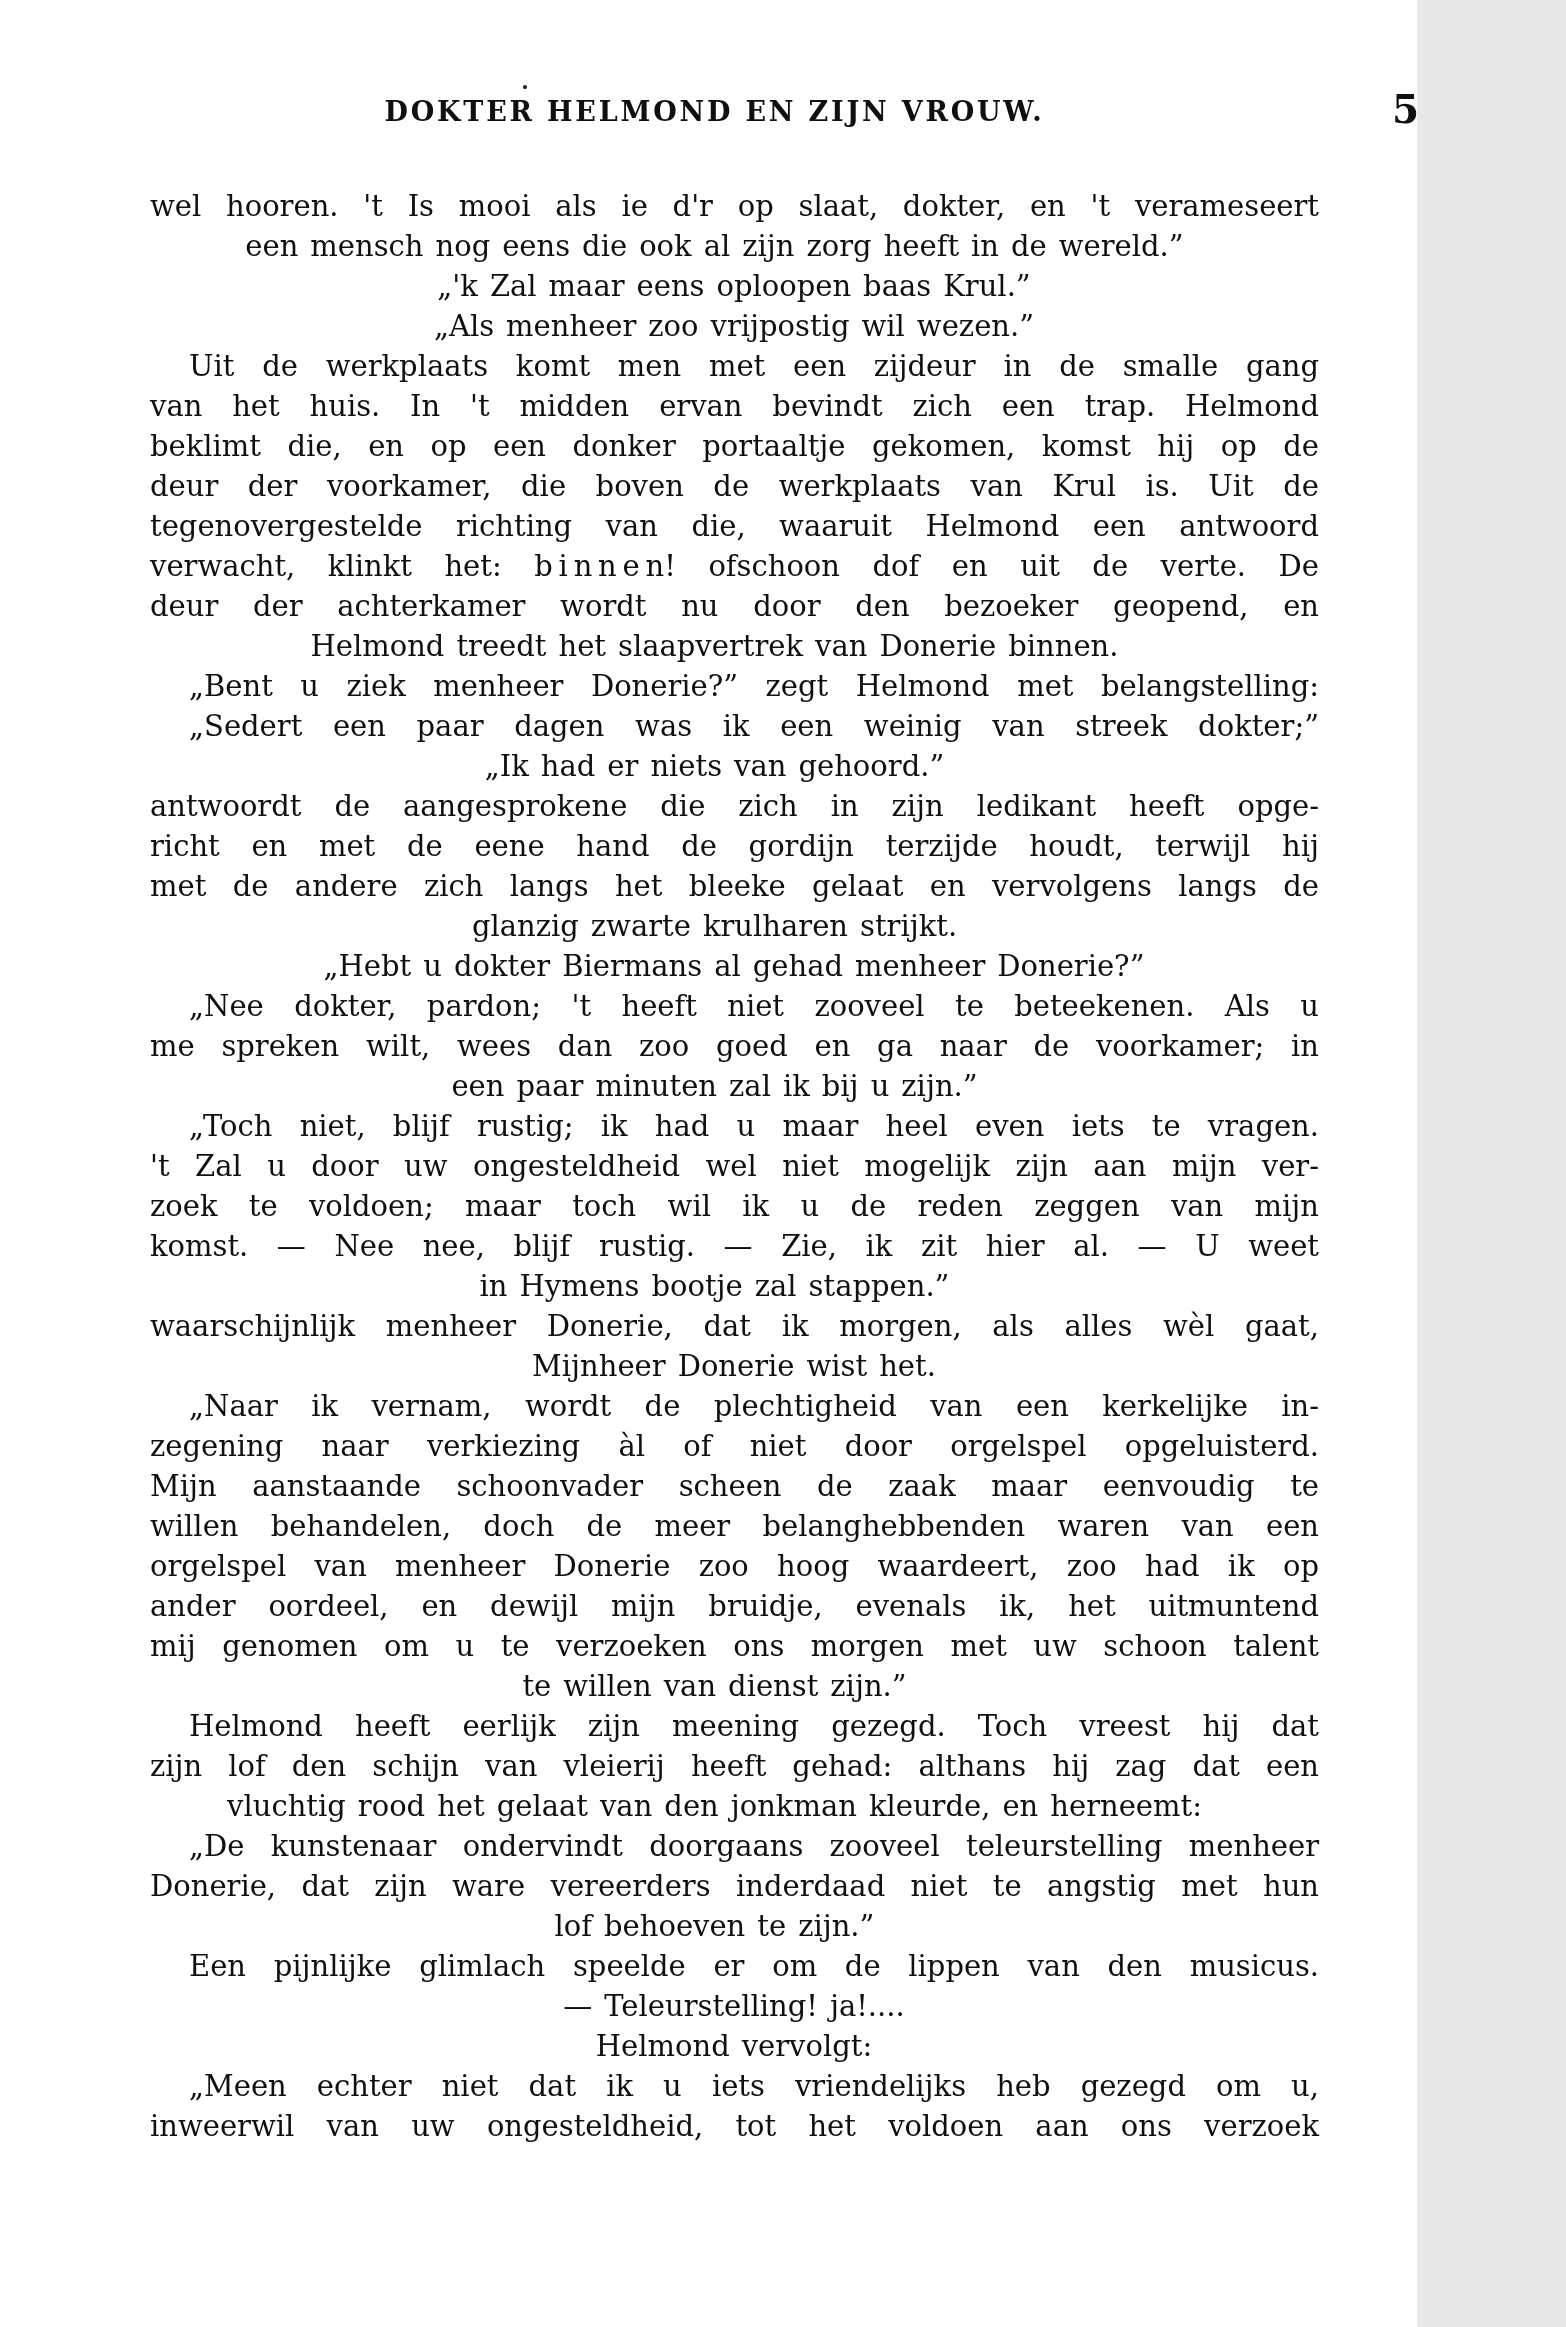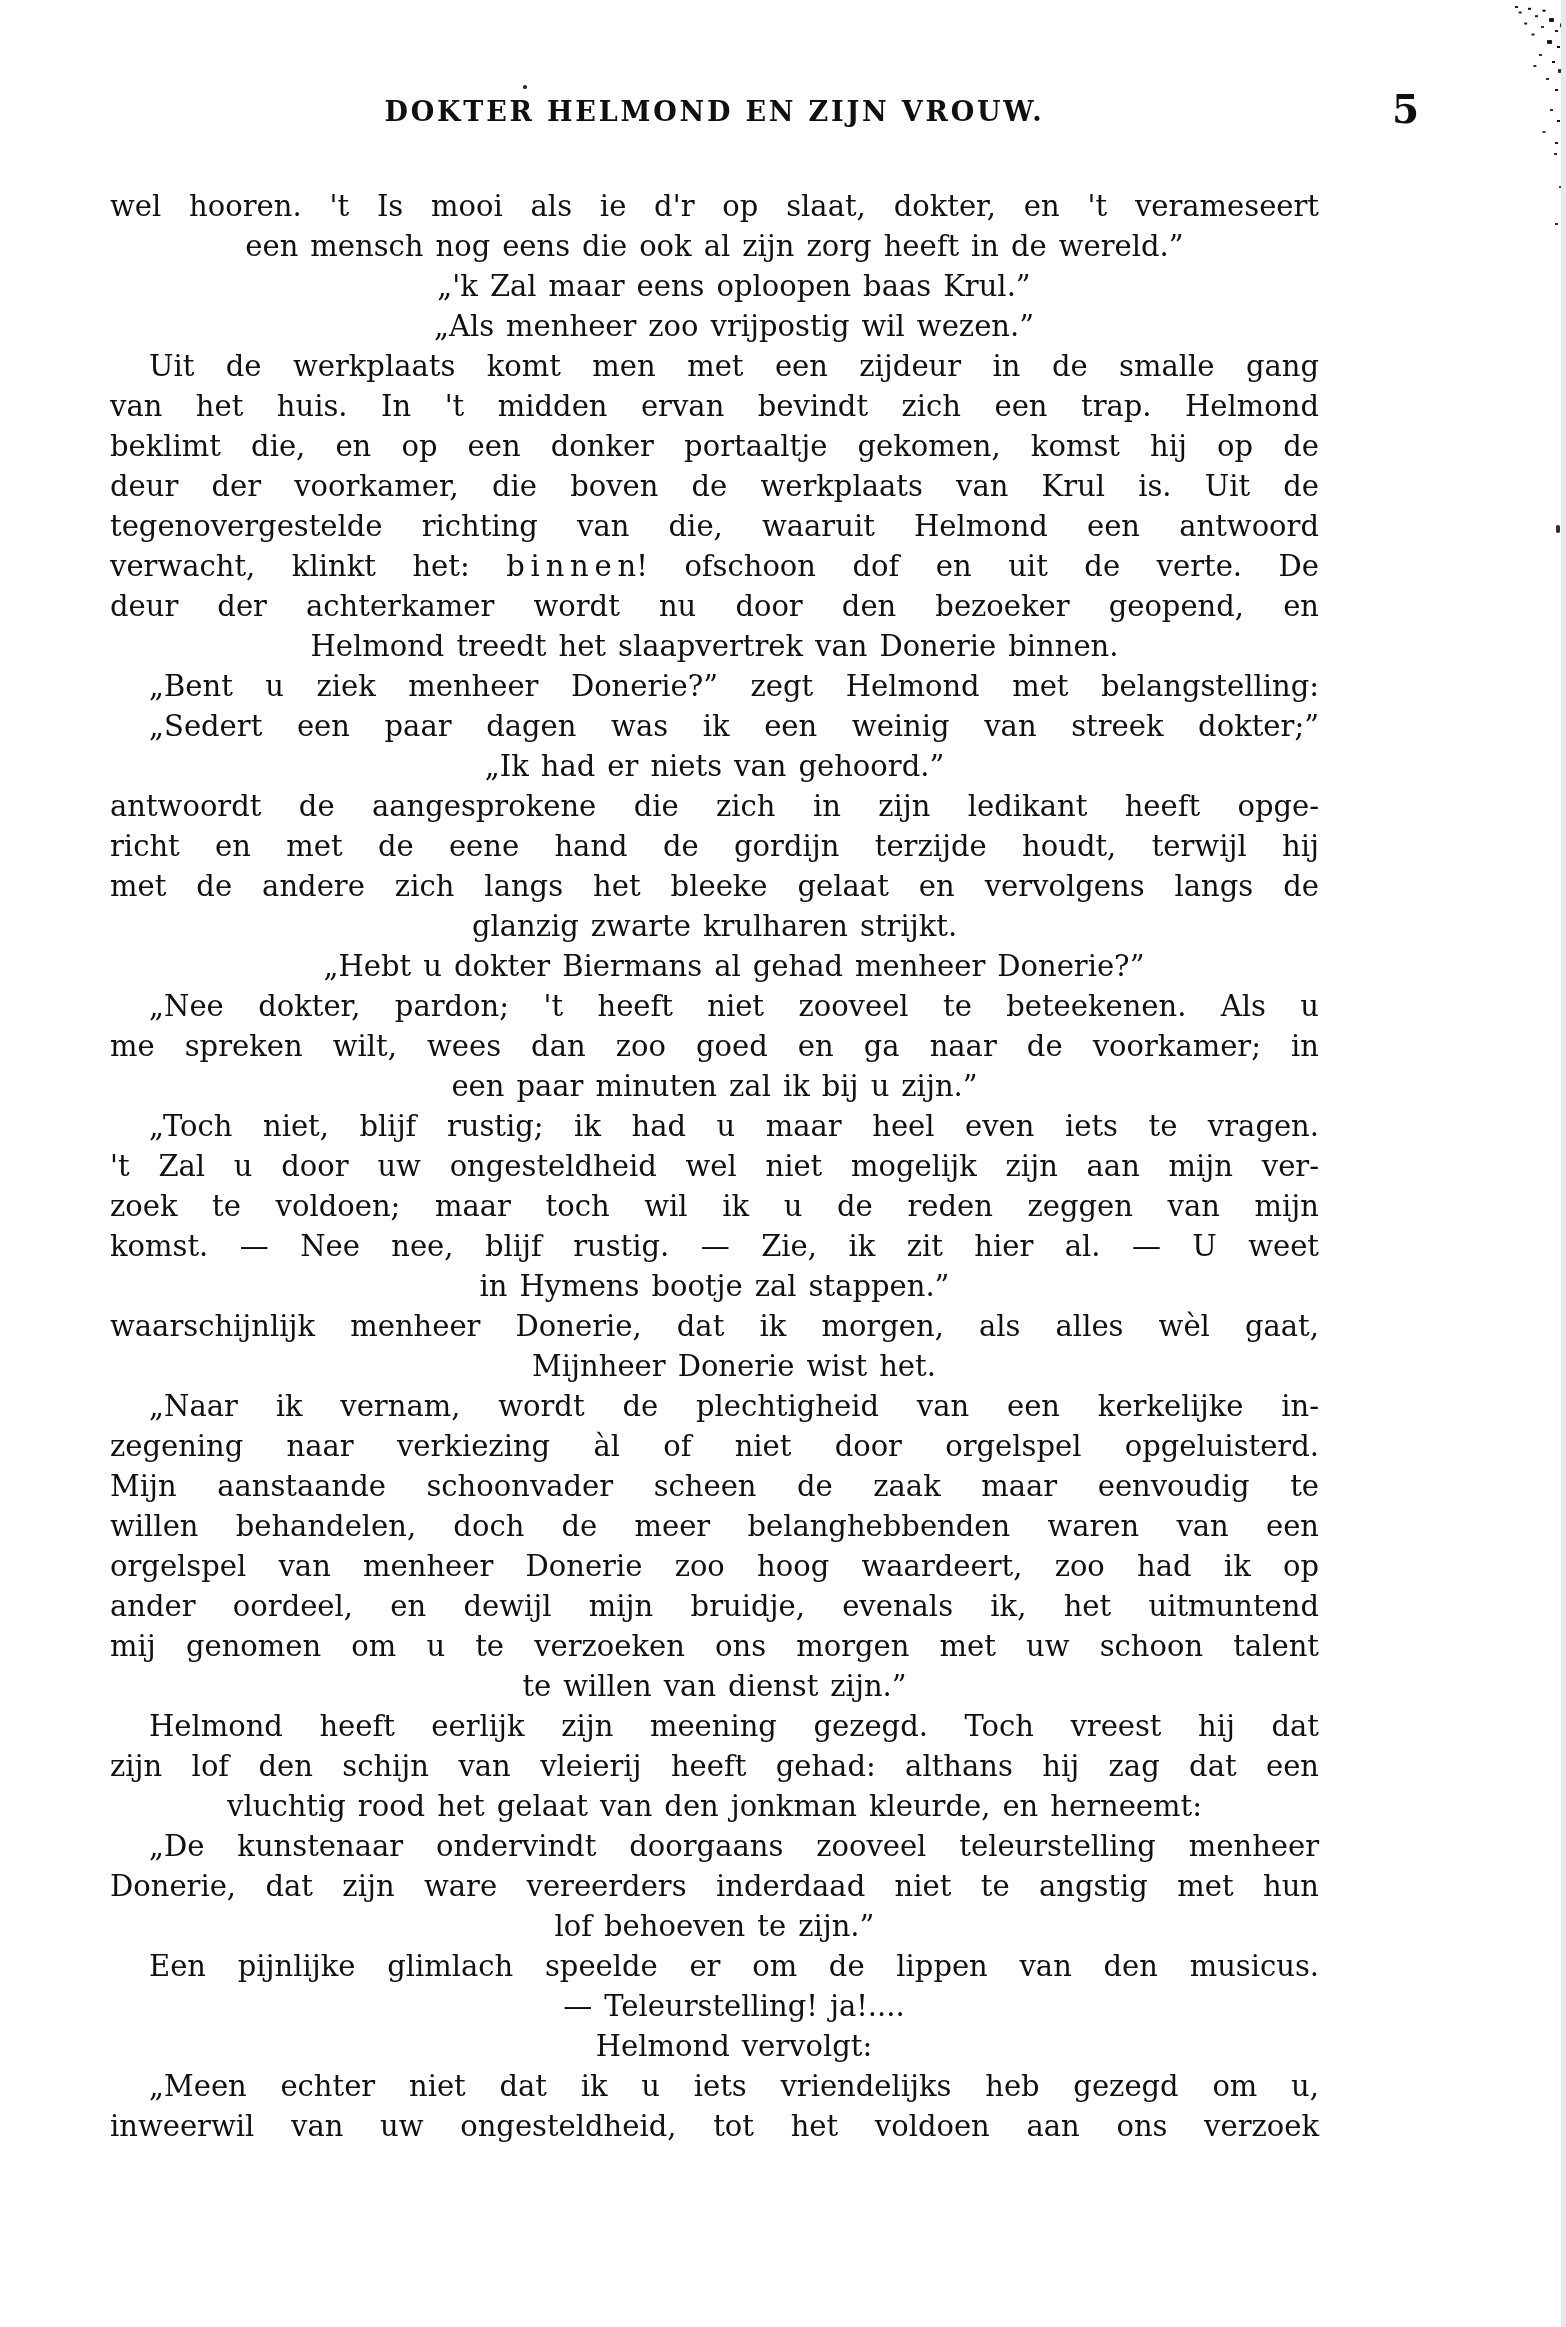--- a/index.html
+++ b/index.html
@@ -1,18 +1,18 @@
 <!DOCTYPE html>
 <html style="font-size:14.7px"><head>
 <meta charset="utf-8">
 <style>
   html,body{margin:0;padding:0;background:#e8e8e8;}
   .page{
     position:relative;
-    width:1561px;height:2328px;
+    width:1417px;height:2328px;
     background:#ffffff;
     font-family:"DejaVu Serif", serif;
     color:#101010;
     overflow:hidden;
   }
   .running-head{
     position:absolute;
     top:96px;left:110px;width:1209px;
     text-align:center;
     font-size:27px;line-height:31px;
@@ -35,20 +35,21 @@
   .line{
     height:40px;
     text-align:center;
     white-space:normal;
     overflow:visible;
   }
   .line.jst{
     text-align:justify;
     text-align-last:justify;
     text-justify:inter-word;
+    margin-left:40px;
   }
   .line.ind{
     text-indent:39px;
   }
   
   .noise{
     position:absolute;top:5.5px;left:1515px;
     width:2.8px;height:2.8px;background:#1b1b1b;
     box-shadow:
       3.7px 5.5px 0 0 #222, 13px 1.8px 0 0 #111, 20px 9.2px 0 0 #222,

